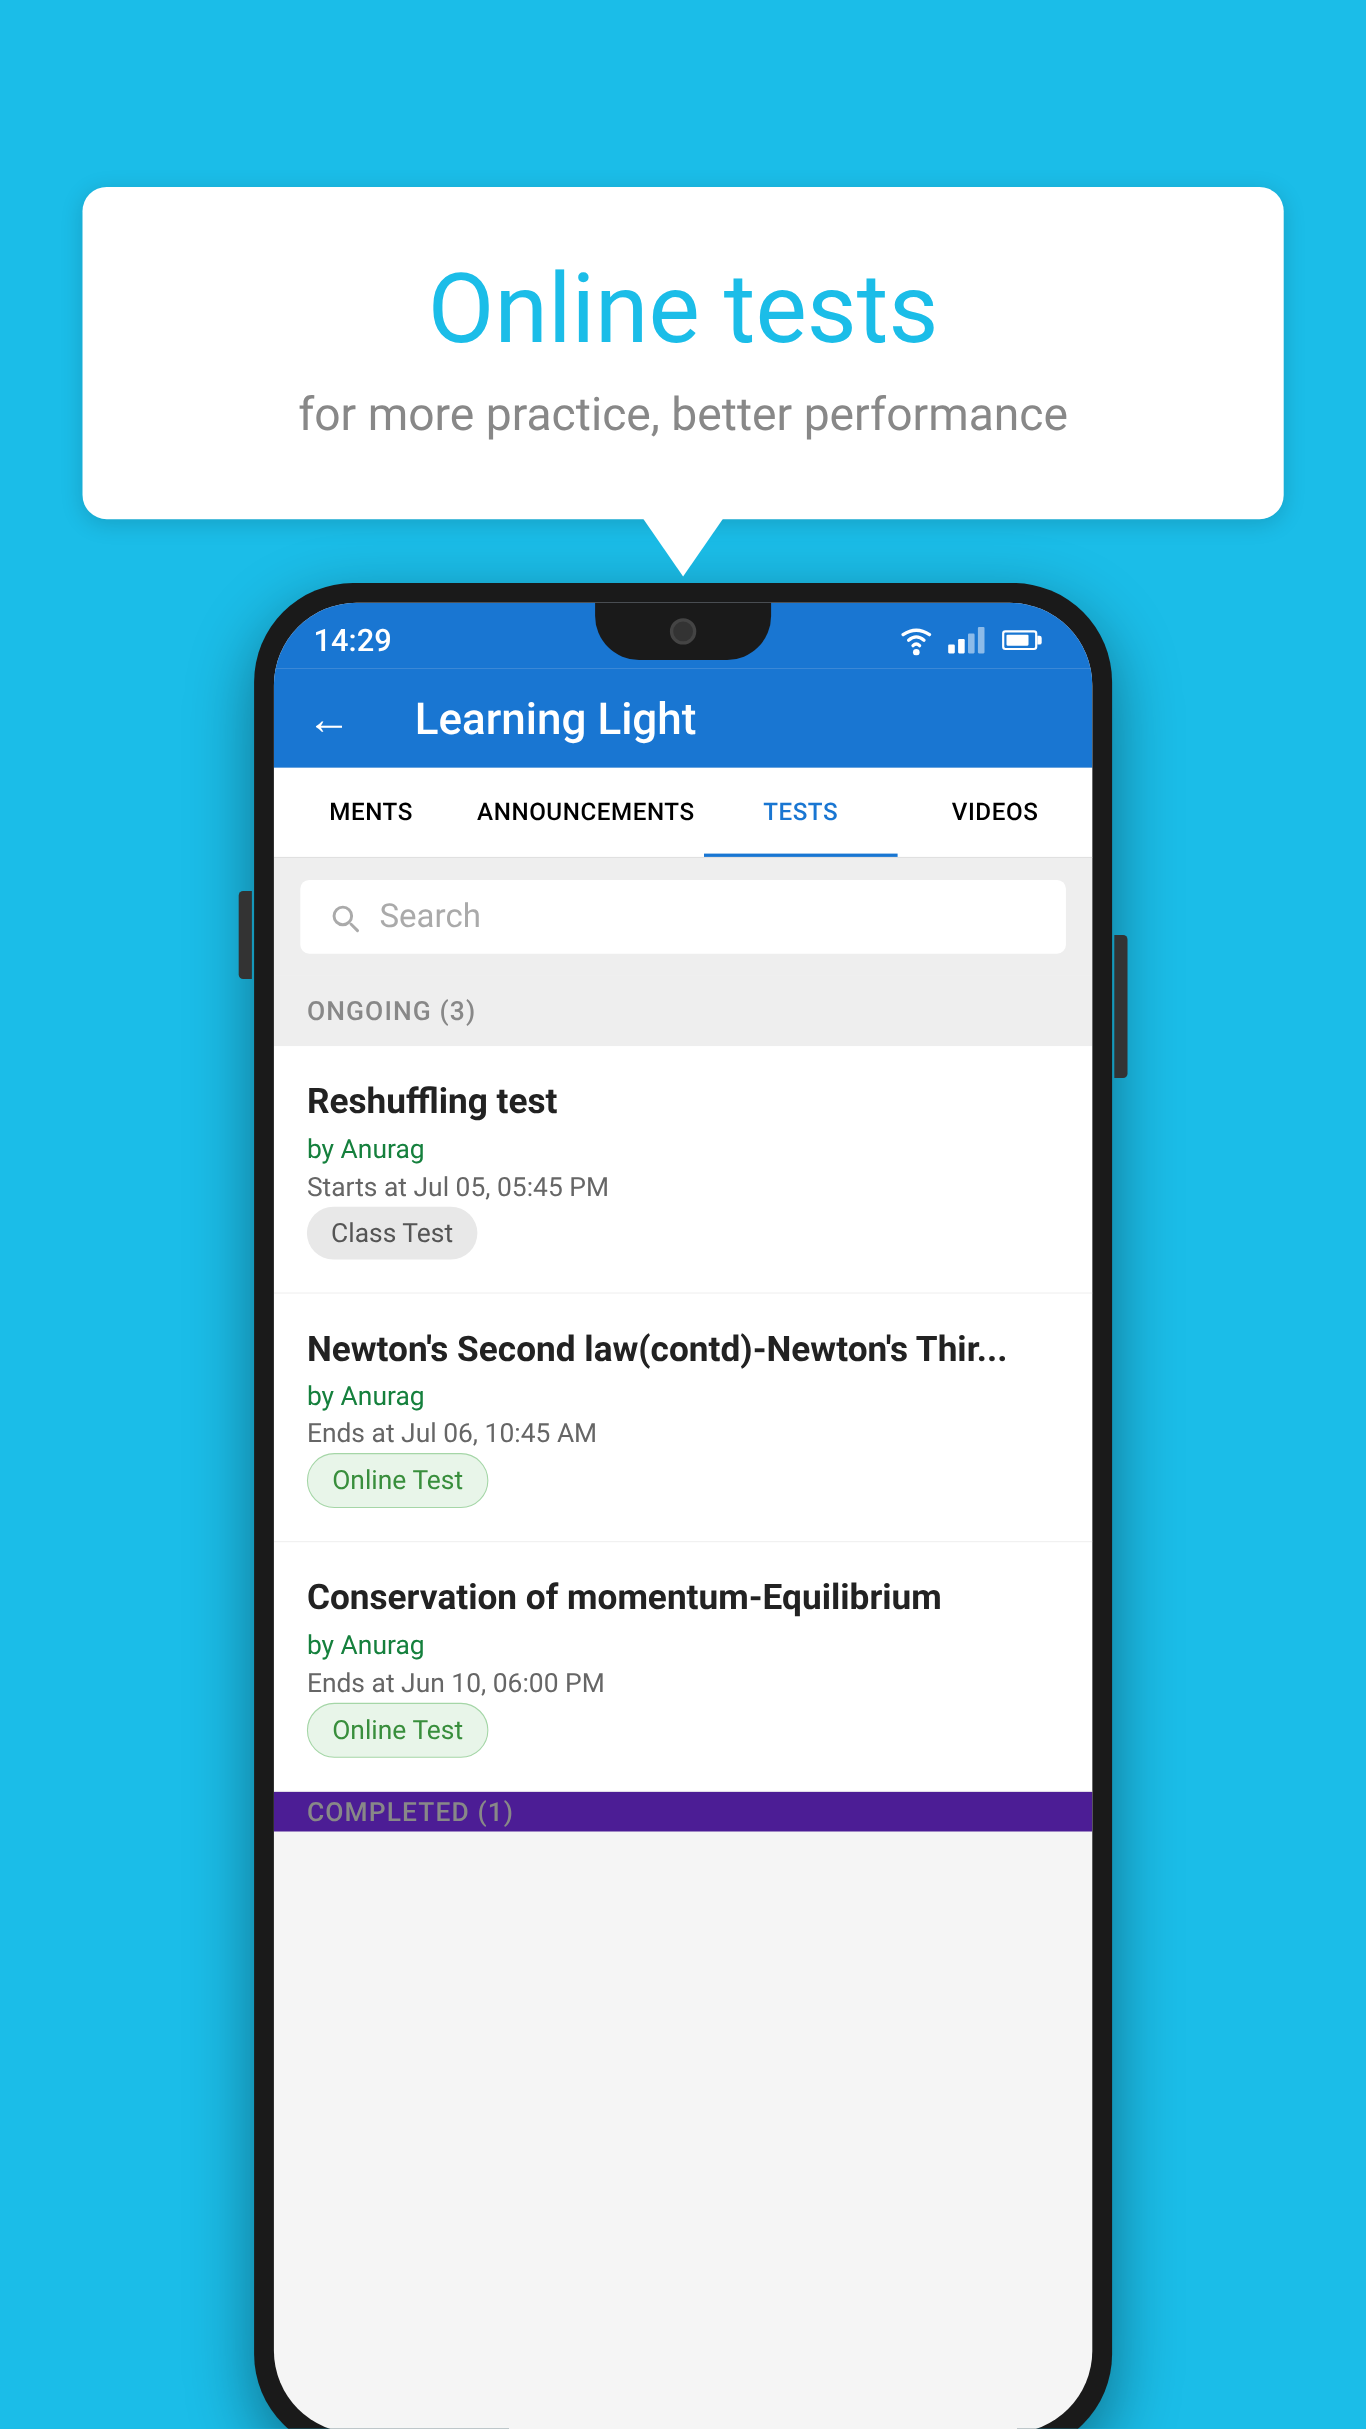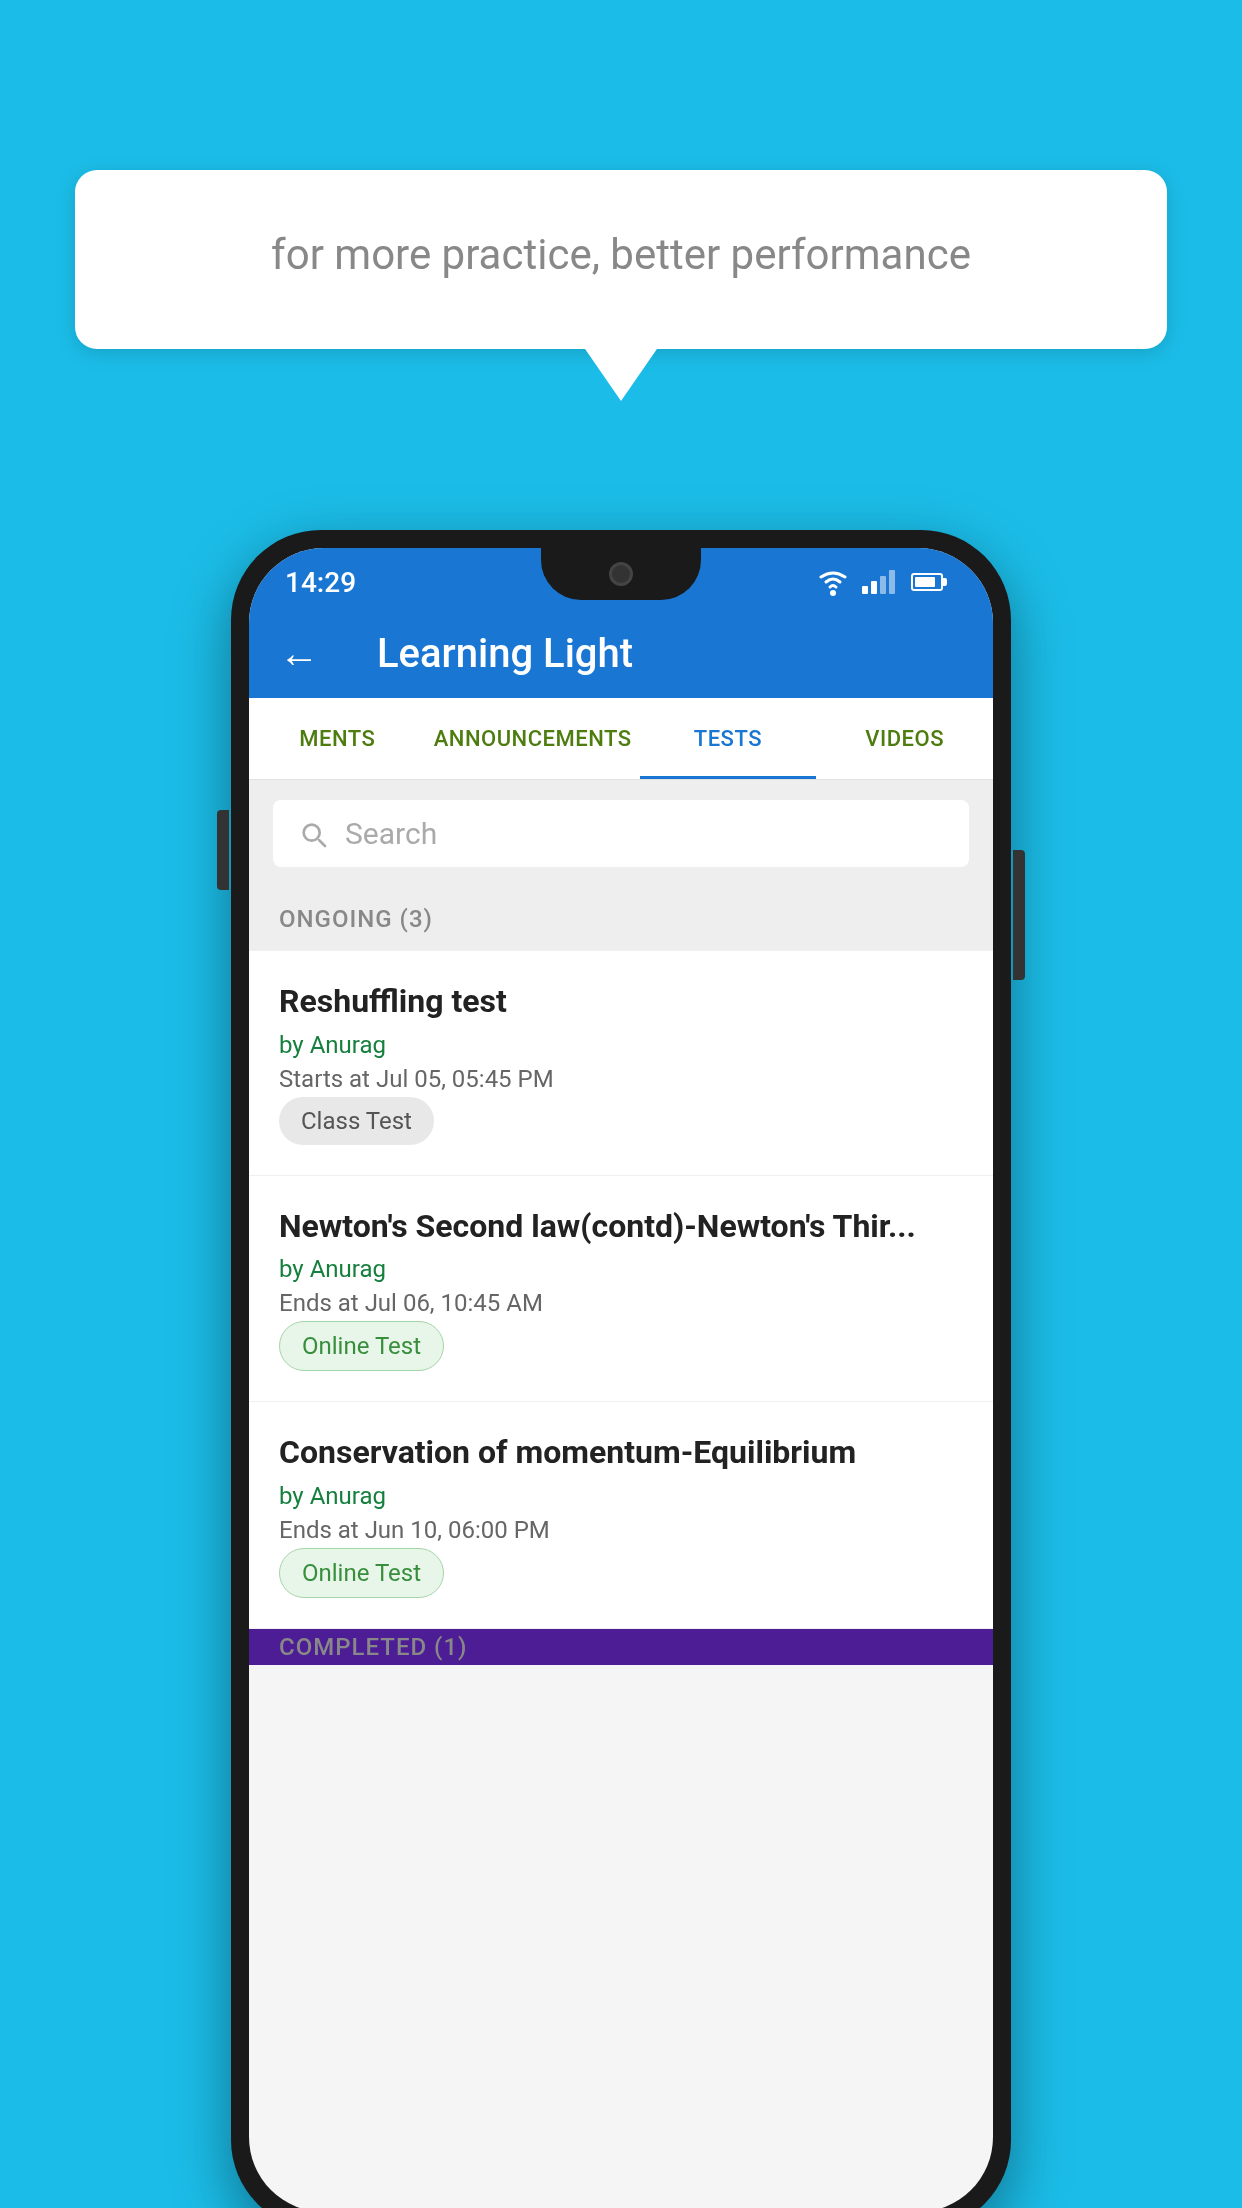--- a/index.html
+++ b/index.html
@@ -230,21 +230,21 @@
       border-bottom: 1px solid #e0e0e0;
       overflow: hidden;
     }
 
     .tab {
       flex: 1;
       text-align: center;
       padding: 28px 8px;
       font-size: 22px;
       font-weight: 500;
-      color: #4d7c0f;
+      color: #000000;
       letter-spacing: 0.5px;
       cursor: pointer;
       position: relative;
       white-space: nowrap;
     }
 
     .tab.active {
       color: #1976D2;
     }
 
@@ -354,20 +354,21 @@
     .completed-header {
       background: #4c1d95;
       padding: 4px 30px;
     }
   </style>
 </head>
 <body>
 
 <div class="speech-bubble-container">
   <div class="speech-bubble">
+    <div class="speech-bubble-title">Online tests</div>
     <div class="speech-bubble-subtitle">for more practice, better performance</div>
   </div>
 </div>
 
 <div class="phone-container">
   <div class="phone-outer">
     <div class="phone-screen">
 
       <div class="notch">
         <div class="camera"></div>

